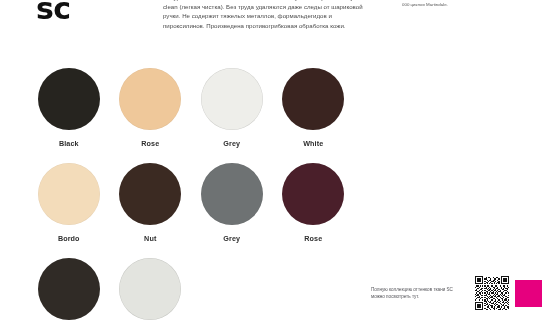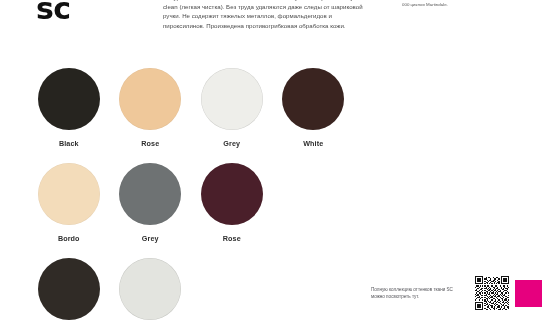--- a/index.html
+++ b/index.html
@@ -146,20 +146,24 @@
     <div class="cell">
       <div class="dot" style="background: rgb(58, 36, 32);"></div>
       <div class="label">White</div>
     </div>
   </div>
 
   <div class="row">
     <div class="cell">
       <div class="dot" style="background: rgb(243, 220, 186);"></div>
       <div class="label">Bordo</div>
+    </div>
+    <div class="cell">
+      <div class="dot" style="background: rgb(59, 42, 34);"></div>
+      <div class="label">Nut</div>
     </div>
     <div class="cell">
       <div class="dot" style="background: rgb(110, 114, 115);"></div>
       <div class="label">Grey</div>
     </div>
     <div class="cell">
       <div class="dot" style="background: rgb(74, 31, 42);"></div>
       <div class="label">Rose</div>
     </div>
   </div>

